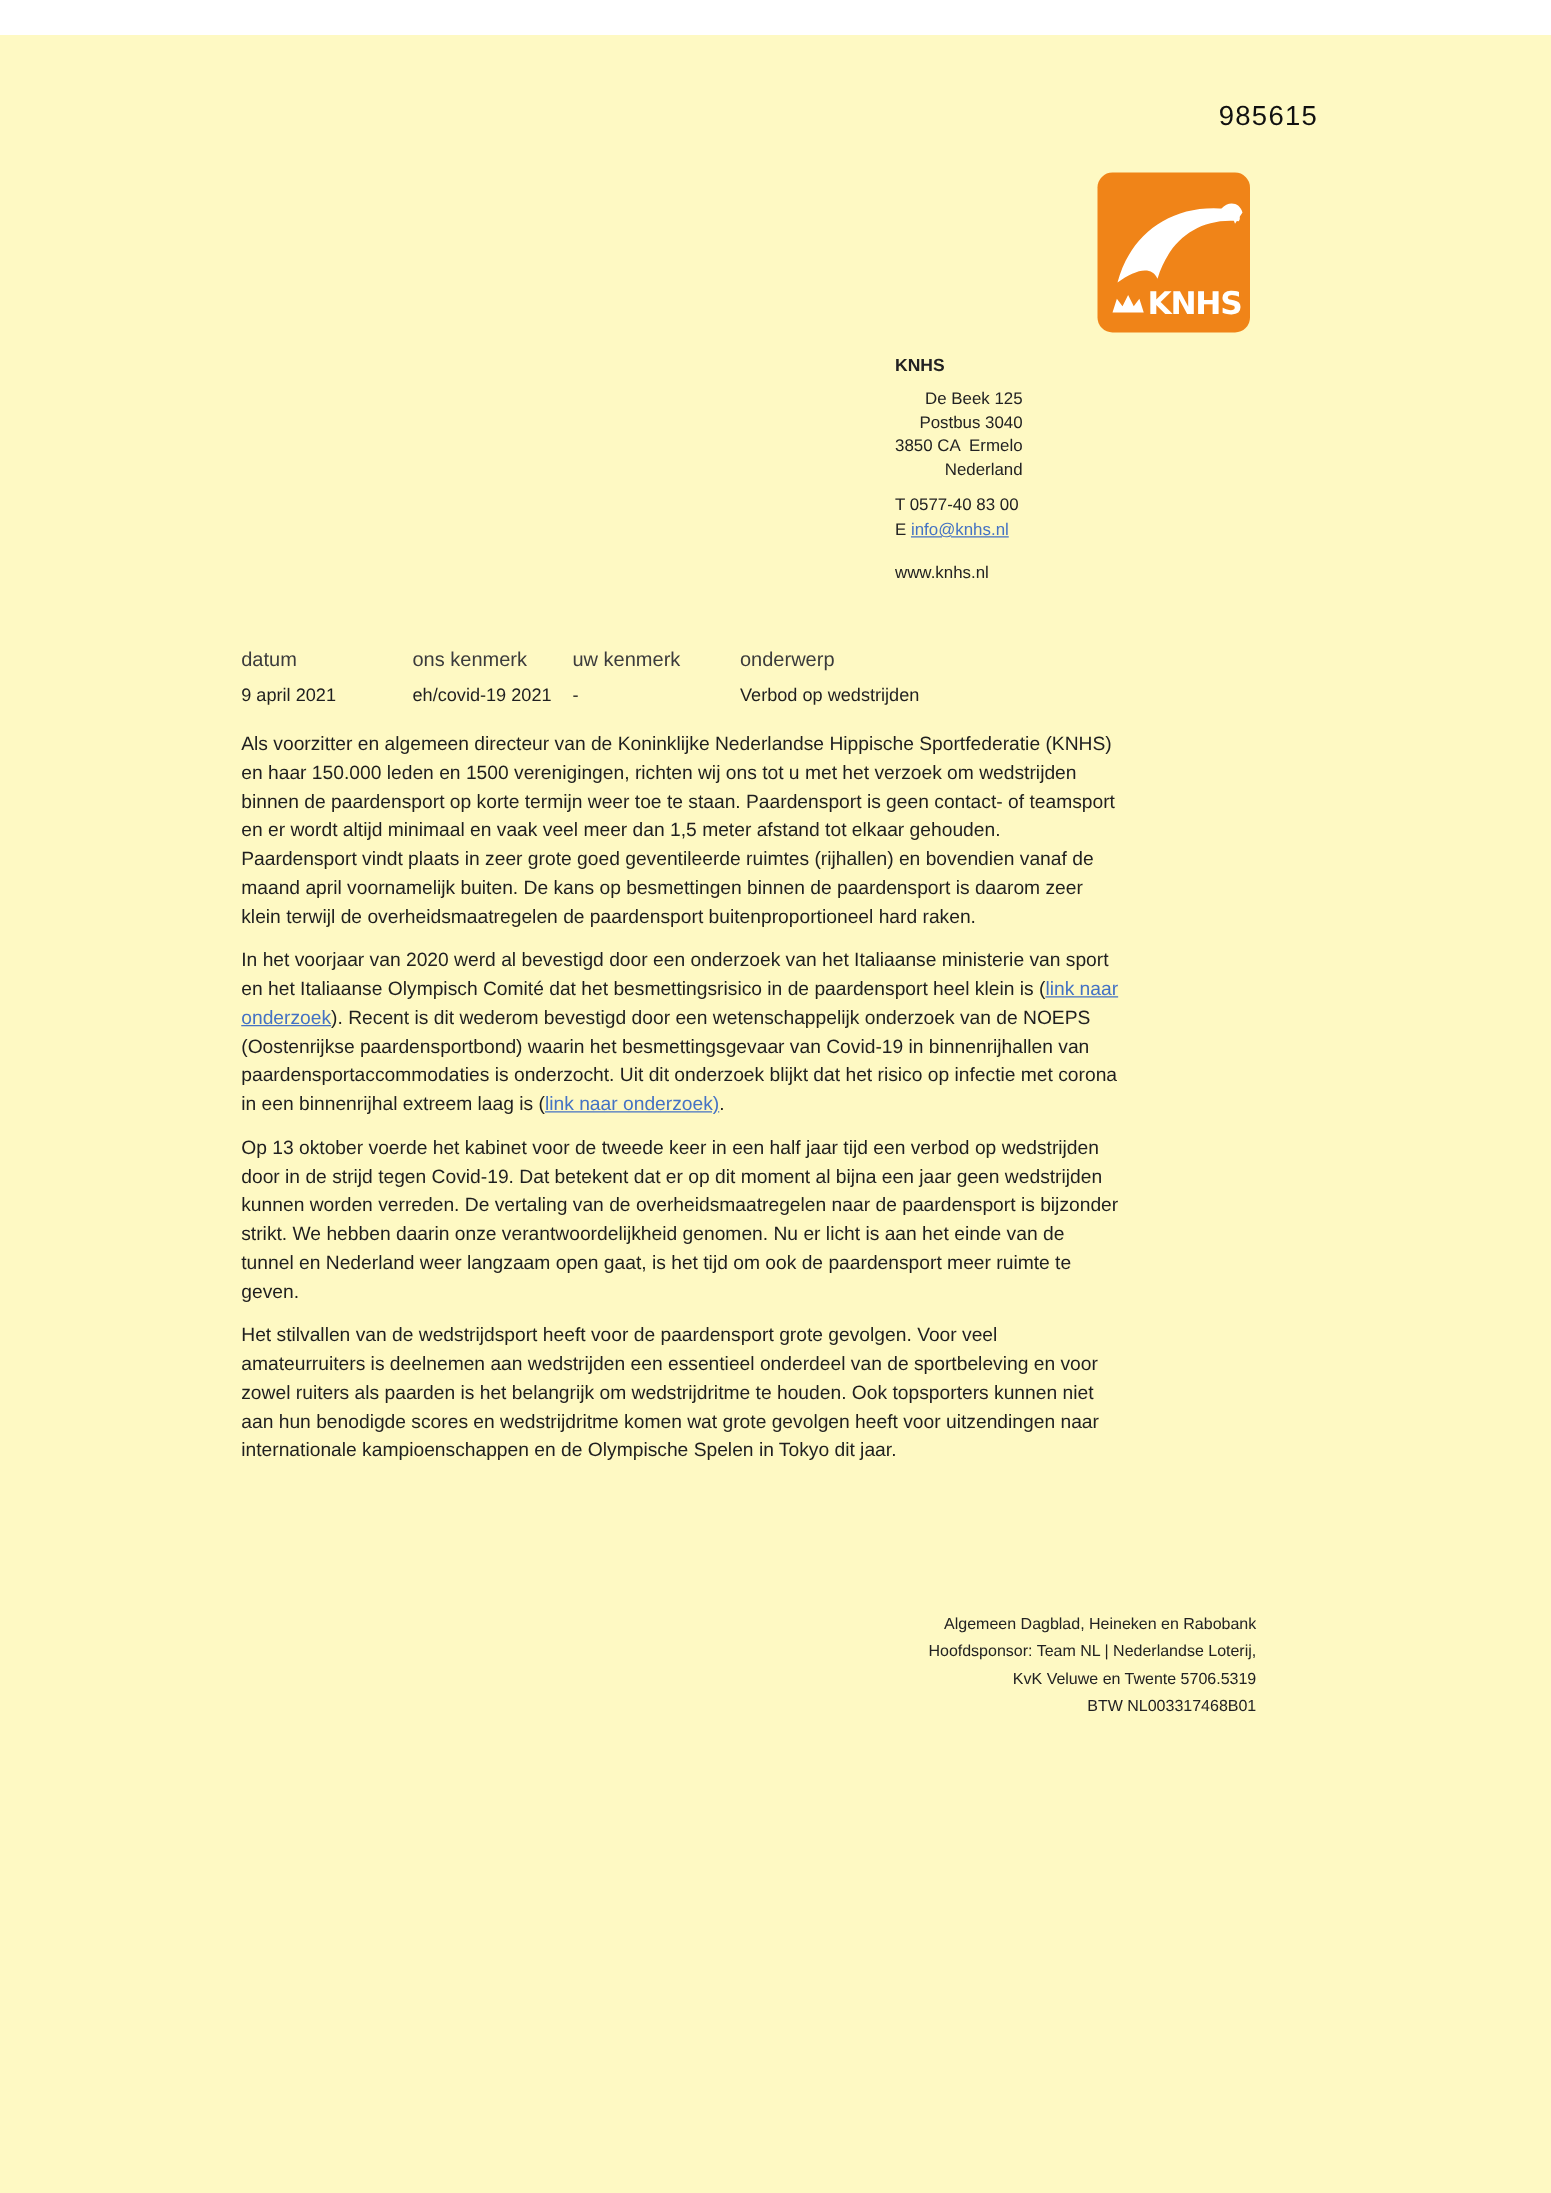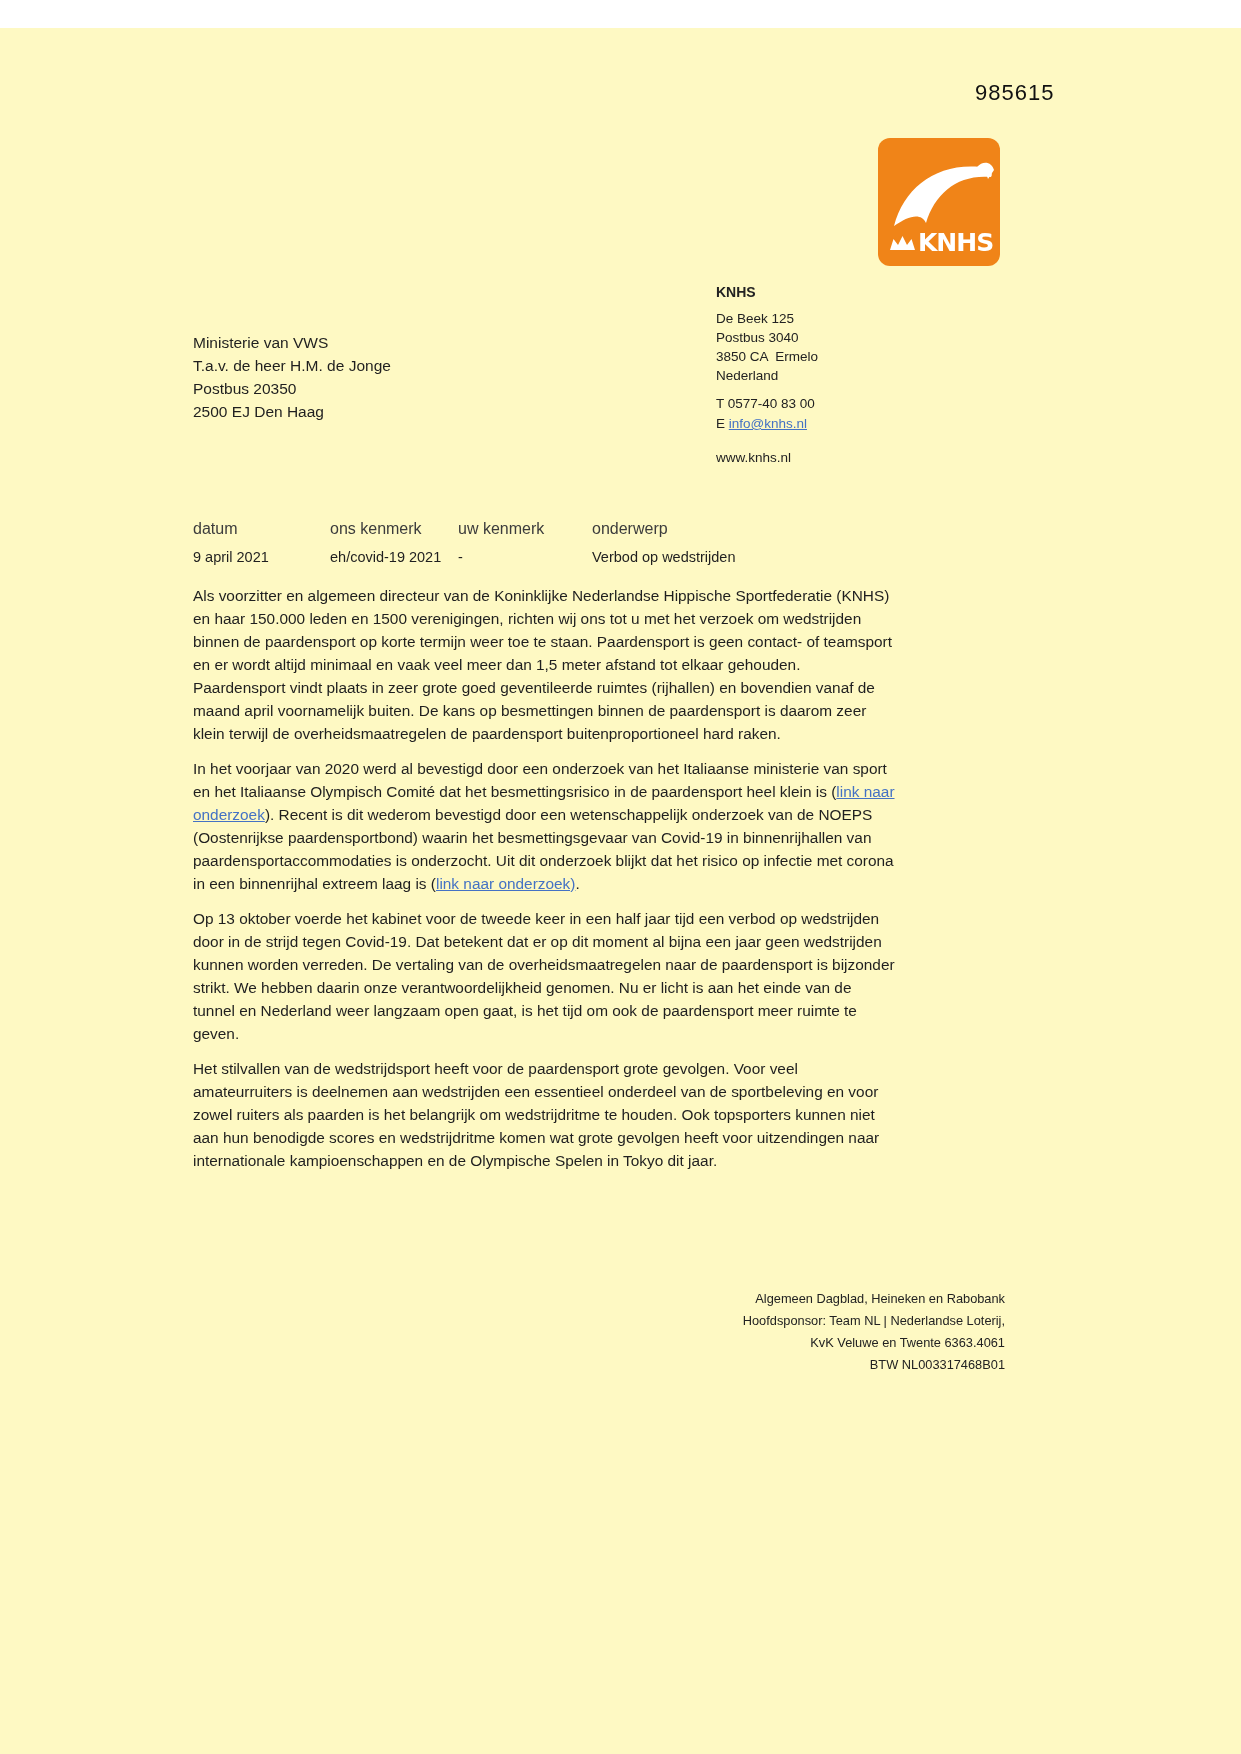--- a/index.html
+++ b/index.html
@@ -37,21 +37,21 @@
 
   .sender {
     position: absolute;
     left: 716px;
     top: 255px;
     font-size: 13.5px;
     line-height: 19px;
     color: #222;
   }
   .sender-name { font-weight: bold; font-size: 14px; margin-bottom: 7px; }
-  .addr-line { white-space: pre-wrap; }
+  .addr-line { white-space: pre-wrap; text-align: right; }
   .sender-phone { margin-top: 9px; }
   .sender-email { margin-top: 1px; }
   .sender-email .prefix { white-space: pre; }
   .sender-web { margin-top: 15px; }
 
   .link {
     color: #4472C4;
     text-decoration: underline;
     cursor: pointer;
   }
@@ -127,26 +127,20 @@
         <div class="addr-line">3850 CA  Ermelo</div>
         <div class="addr-line">Nederland</div>
       </div>
     <div class="sender-phone">T 0577-40 83 00</div>
     <div class="sender-email">
       <span class="prefix">E </span><a href="#" class="link">info@knhs.nl</a>
     </div>
     <div class="sender-web">www.knhs.nl</div>
   </div>
 
-  <div class="recipient" id="recipient">
-      <div class="recipient-line">Ministerie van VWS</div>
-      <div class="recipient-line">T.a.v. de heer H.M. de Jonge</div>
-      <div class="recipient-line">Postbus 20350</div>
-      <div class="recipient-line">2500 EJ Den Haag</div>
-    </div>
 
   <div class="meta" id="meta-row">
       <div class="meta-col">
         <div class="meta-label">datum</div>
         <div class="meta-value">9 april 2021</div>
       </div>
       <div class="meta-col">
         <div class="meta-label">ons kenmerk</div>
         <div class="meta-value">eh/covid-19 2021</div>
       </div>
@@ -165,17 +159,17 @@
         <p class="para">Als voorzitter en algemeen directeur van de Koninklijke Nederlandse Hippische Sportfederatie (KNHS) en haar 150.000 leden en 1500 verenigingen, richten wij ons tot u met het verzoek om wedstrijden binnen de paardensport op korte termijn weer toe te staan. Paardensport is geen contact- of teamsport en er wordt altijd minimaal en vaak veel meer dan 1,5 meter afstand tot elkaar gehouden. Paardensport vindt plaats in zeer grote goed geventileerde ruimtes (rijhallen) en bovendien vanaf de maand april voornamelijk buiten. De kans op besmettingen binnen de paardensport is daarom zeer klein terwijl de overheidsmaatregelen de paardensport buitenproportioneel hard raken.</p>
         <p class="para">In het voorjaar van 2020 werd al bevestigd door een onderzoek van het Italiaanse ministerie van sport en het Italiaanse Olympisch Comité dat het besmettingsrisico in de paardensport heel klein is (<a class="link" href="#">link naar onderzoek</a>). Recent is dit wederom bevestigd door een wetenschappelijk onderzoek van de NOEPS (Oostenrijkse paardensportbond) waarin het besmettingsgevaar van Covid-19 in binnenrijhallen van paardensportaccommodaties is onderzocht. Uit dit onderzoek blijkt dat het risico op infectie met corona in een binnenrijhal extreem laag is (<a class="link" href="#">link naar onderzoek)</a>.</p>
         <p class="para">Op 13 oktober voerde het kabinet voor de tweede keer in een half jaar tijd een verbod op wedstrijden door in de strijd tegen Covid-19. Dat betekent dat er op dit moment al bijna een jaar geen wedstrijden kunnen worden verreden. De vertaling van de overheidsmaatregelen naar de paardensport is bijzonder strikt. We hebben daarin onze verantwoordelijkheid genomen. Nu er licht is aan het einde van de tunnel en Nederland weer langzaam open gaat, is het tijd om ook de paardensport meer ruimte te geven.</p>
         <p class="para">Het stilvallen van de wedstrijdsport heeft voor de paardensport grote gevolgen. Voor veel amateurruiters is deelnemen aan wedstrijden een essentieel onderdeel van de sportbeleving en voor zowel ruiters als paarden is het belangrijk om wedstrijdritme te houden. Ook topsporters kunnen niet aan hun benodigde scores en wedstrijdritme komen wat grote gevolgen heeft voor uitzendingen naar internationale kampioenschappen en de Olympische Spelen in Tokyo dit jaar.</p>
       </div>
   </div>
 
   <div class="footer" id="footer">
       <div class="footer-line">Algemeen Dagblad, Heineken en Rabobank</div>
       <div class="footer-line">Hoofdsponsor: Team NL | Nederlandse Loterij,</div>
-      <div class="footer-line">KvK Veluwe en Twente 6363.4061</div>
+      <div class="footer-line">KvK Veluwe en Twente 5706.5319</div>
       <div class="footer-line">BTW NL003317468B01</div>
     </div>
 
 </div>
 
 </body></html>

